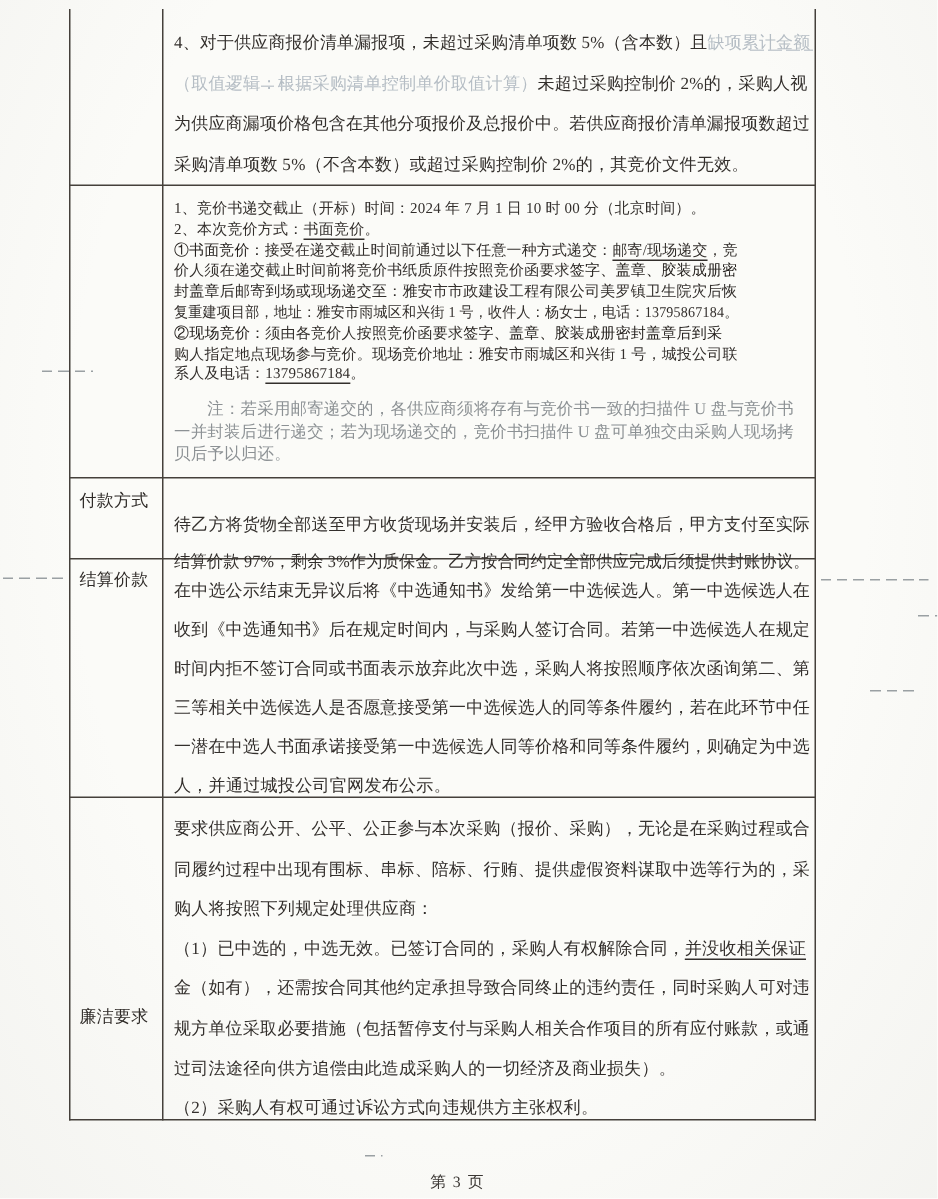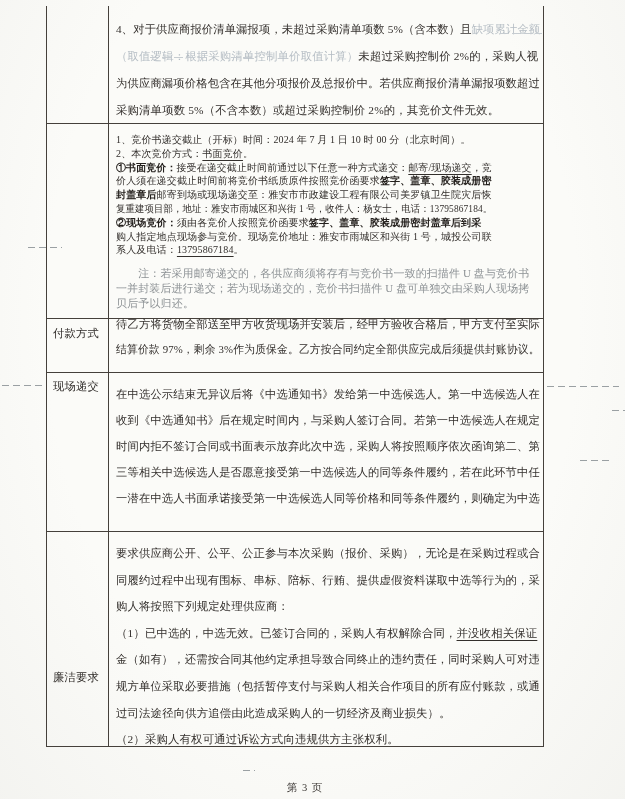--- a/index.html
+++ b/index.html
@@ -15,29 +15,29 @@
   .vline,.hline{position:absolute;background:#45403b;}
   .vline{width:1px;}
   .hline{height:1px;}
   
   .cell{position:absolute;}
   .tl{white-space:nowrap;}
   .content{left:116px;width:424px;font-size:11.4px;letter-spacing:0.15px;}
   .rc1{top:16px;line-height:27px;}
   .rc2{top:133px;line-height:13.8px;font-size:10px;}
   .rc2n{top:266px;line-height:15.1px;font-size:11px;color:#8c9194;}
-  .rc3{top:312px;line-height:25.4px;text-align:right;}
+  .rc3{top:338px;line-height:25.4px;text-align:right;}
   .rc4{top:381px;line-height:26px;}
   .rc5{top:540px;line-height:26.6px;}
   .label{left:53px;width:55px;font-size:11.3px;letter-spacing:0.2px;color:#2f2b28;}
   .lr2{top:131px;line-height:31px;}
   .lr3{top:326px;}
   .lr4{top:379px;}
   .lr5{top:670px;}
-  .s-b{font-weight:bold;color:#24201d;}
+  .s-b{font-weight:normal;color:#24201d;}
   .s-u{text-decoration:underline;text-underline-offset:2.5px;}
   .s-f{color:#b5bdc4;}
   .footer{position:absolute;left:230px;top:781px;width:150px;text-align:center;font-size:10.5px;letter-spacing:1px;color:#3a3633;}
   
   .dash{position:absolute;height:1px;background:repeating-linear-gradient(90deg,#9aa0a3 0 7px,transparent 7px 11px);}
   .dash.light{background:repeating-linear-gradient(90deg,#c6ccd1 0 9px,transparent 9px 12px);}
 </style>
 </head>
 <body>
 
@@ -49,21 +49,21 @@
   <div class="hline" style="left:46px;top:123px;width:498px;"></div>
   <div class="hline" style="left:46px;top:318px;width:498px;"></div>
   <div class="hline" style="left:46px;top:372px;width:498px;"></div>
   <div class="hline" style="left:46px;top:531px;width:498px;"></div>
   <div class="hline" style="left:46px;top:746px;width:498px;"></div>
 
   <div class="cell label lr3 fit">
       <div class="tl"><span>付款方式</span></div>
     </div>
   <div class="cell label lr4 fit">
-      <div class="tl"><span>现场递交</span></div>
+      <div class="tl"><span>结算价款</span></div>
     </div>
   <div class="cell label lr5 fit">
       <div class="tl"><span>廉洁要求</span></div>
     </div>
 
   <div class="cell content rc1 fit">
       <div class="tl" style="transform: scaleX(0.990654); transform-origin: left center;"><span>4、对于供应商报价清单漏报项，未超过采购清单项数 5%（含本数）且</span><span class="s-f">缺项累计金额</span></div>
       <div class="tl"><span class="s-f">（取值逻辑：根据采购清单控制单价取值计算）</span><span>未超过采购控制价 2%的，采购人视</span></div>
       <div class="tl" style="transform: scaleX(0.992974); transform-origin: left center;"><span>为供应商漏项价格包含在其他分项报价及总报价中。若供应商报价清单漏报项数超过</span></div>
       <div class="tl"><span>采购清单项数 5%（不含本数）或超过采购控制价 2%的，其竞价文件无效。</span></div>
@@ -87,20 +87,21 @@
   <div class="cell content rc3 fit">
       <div class="tl" style="transform: scaleX(0.992974); transform-origin: left center;"><span>待乙方将货物全部送至甲方收货现场并安装后，经甲方验收合格后，甲方支付至实际</span></div>
       <div class="tl" style="transform: scaleX(0.948546); transform-origin: left center;"><span>结算价款 97%，剩余 3%作为质保金。乙方按合同约定全部供应完成后须提供封账协议。</span></div>
     </div>
   <div class="cell content rc4 fit">
       <div class="tl" style="transform: scaleX(0.992974); transform-origin: left center;"><span>在中选公示结束无异议后将《中选通知书》发给第一中选候选人。第一中选候选人在</span></div>
       <div class="tl" style="transform: scaleX(0.992974); transform-origin: left center;"><span>收到《中选通知书》后在规定时间内，与采购人签订合同。若第一中选候选人在规定</span></div>
       <div class="tl" style="transform: scaleX(0.992974); transform-origin: left center;"><span>时间内拒不签订合同或书面表示放弃此次中选，采购人将按照顺序依次函询第二、第</span></div>
       <div class="tl" style="transform: scaleX(0.992974); transform-origin: left center;"><span>三等相关中选候选人是否愿意接受第一中选候选人的同等条件履约，若在此环节中任</span></div>
       <div class="tl" style="transform: scaleX(0.992974); transform-origin: left center;"><span>一潜在中选人书面承诺接受第一中选候选人同等价格和同等条件履约，则确定为中选</span></div>
+      <div class="tl"><span>人，并通过城投公司官网发布公示。</span></div>
     </div>
   <div class="cell content rc5 fit">
       <div class="tl" style="transform: scaleX(0.992974); transform-origin: left center;"><span>要求供应商公开、公平、公正参与本次采购（报价、采购），无论是在采购过程或合</span></div>
       <div class="tl" style="transform: scaleX(0.992974); transform-origin: left center;"><span>同履约过程中出现有围标、串标、陪标、行贿、提供虚假资料谋取中选等行为的，采</span></div>
       <div class="tl"><span>购人将按照下列规定处理供应商：</span></div>
       <div class="tl"><span>（1）已中选的，中选无效。已签订合同的，采购人有权解除合同，</span><span class="s-u">并没收相关保证</span></div>
       <div class="tl" style="transform: scaleX(0.992974); transform-origin: left center;"><span>金（如有），还需按合同其他约定承担导致合同终止的违约责任，同时采购人可对违</span></div>
       <div class="tl" style="transform: scaleX(0.992974); transform-origin: left center;"><span>规方单位采取必要措施（包括暂停支付与采购人相关合作项目的所有应付账款，或通</span></div>
       <div class="tl"><span>过司法途径向供方追偿由此造成采购人的一切经济及商业损失）。</span></div>
       <div class="tl"><span>（2）采购人有权可通过诉讼方式向违规供方主张权利。</span></div>

